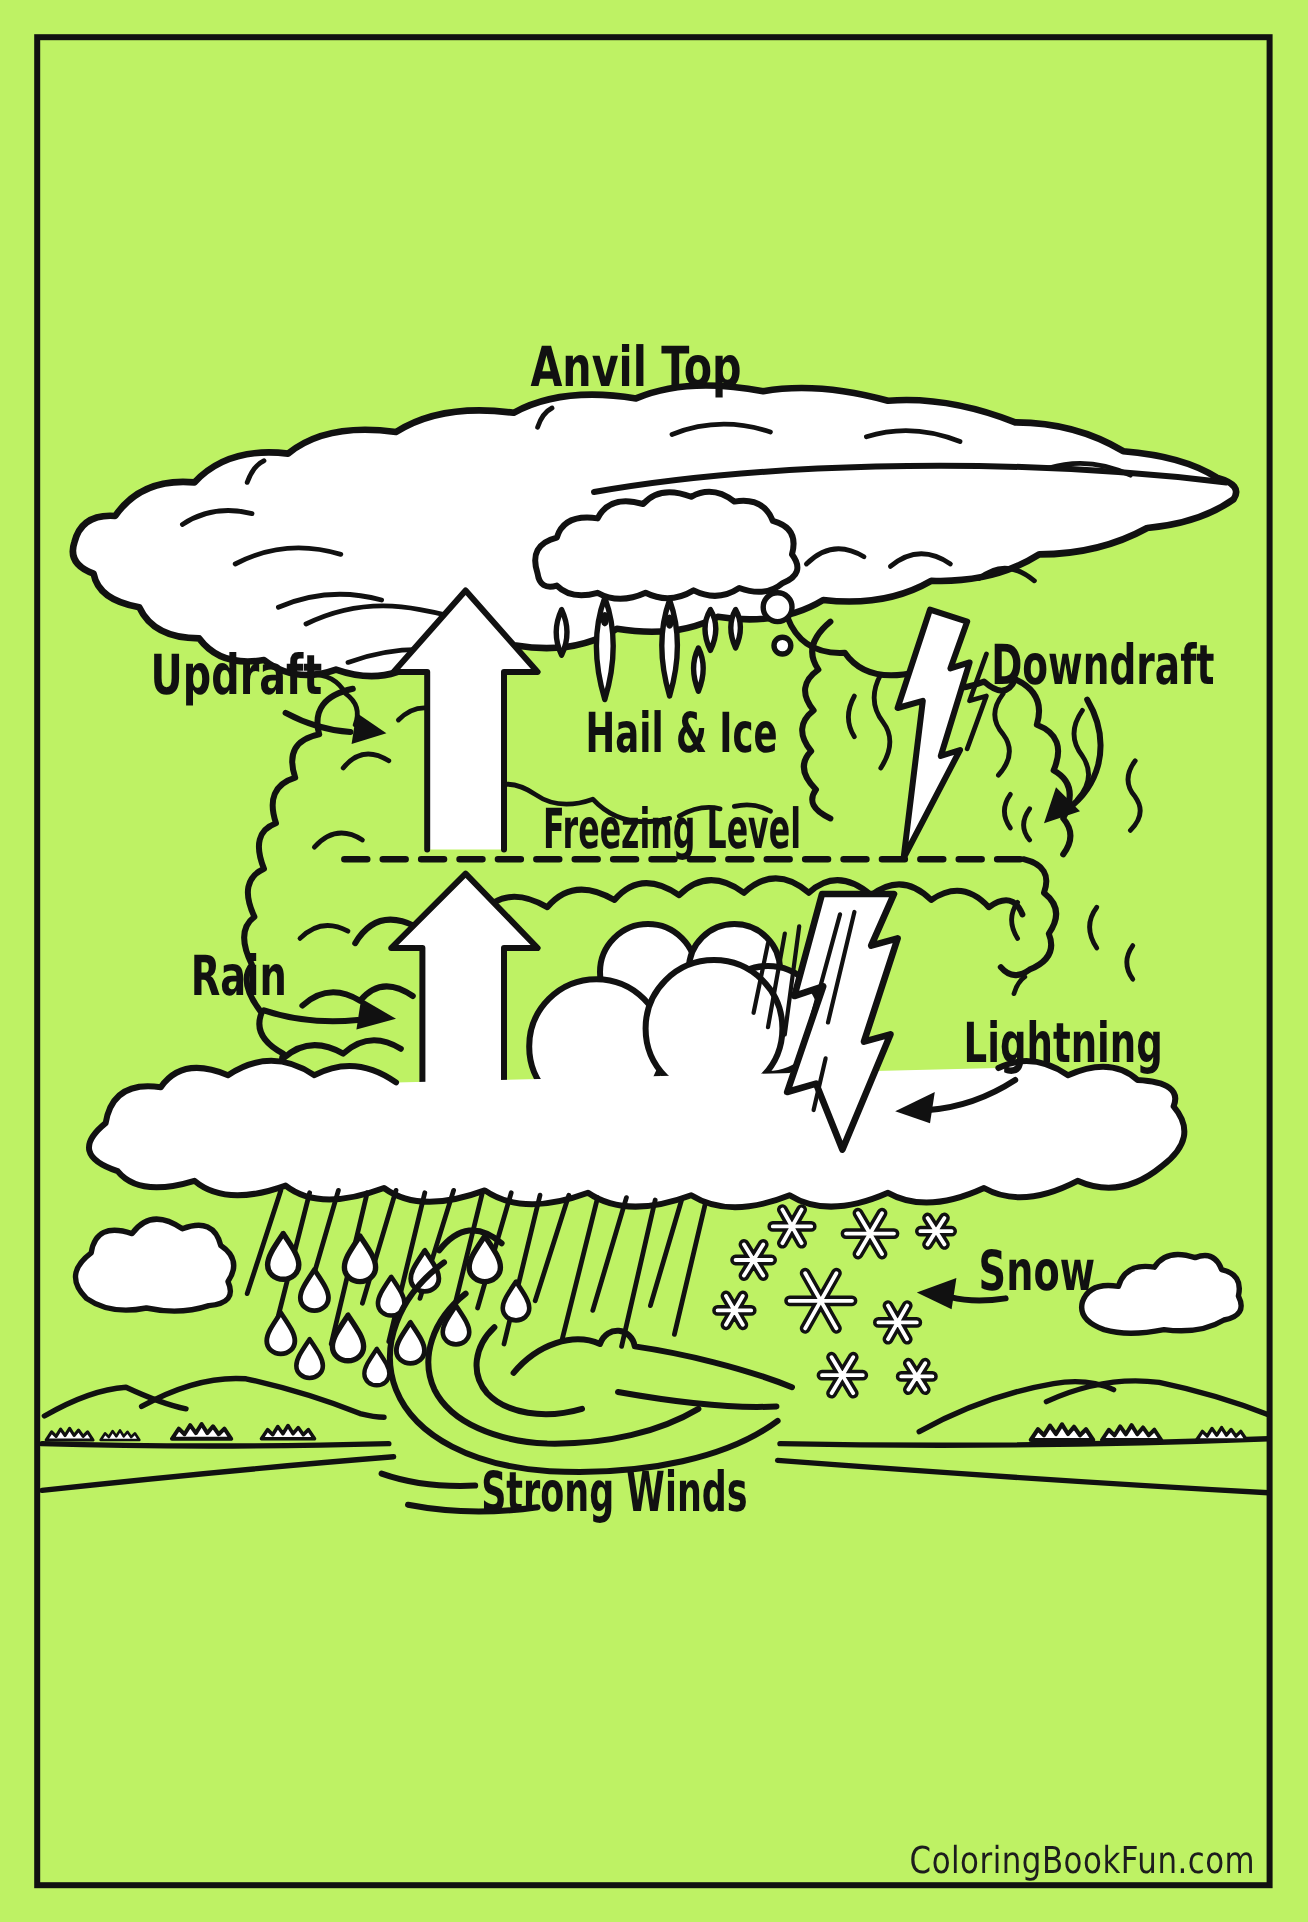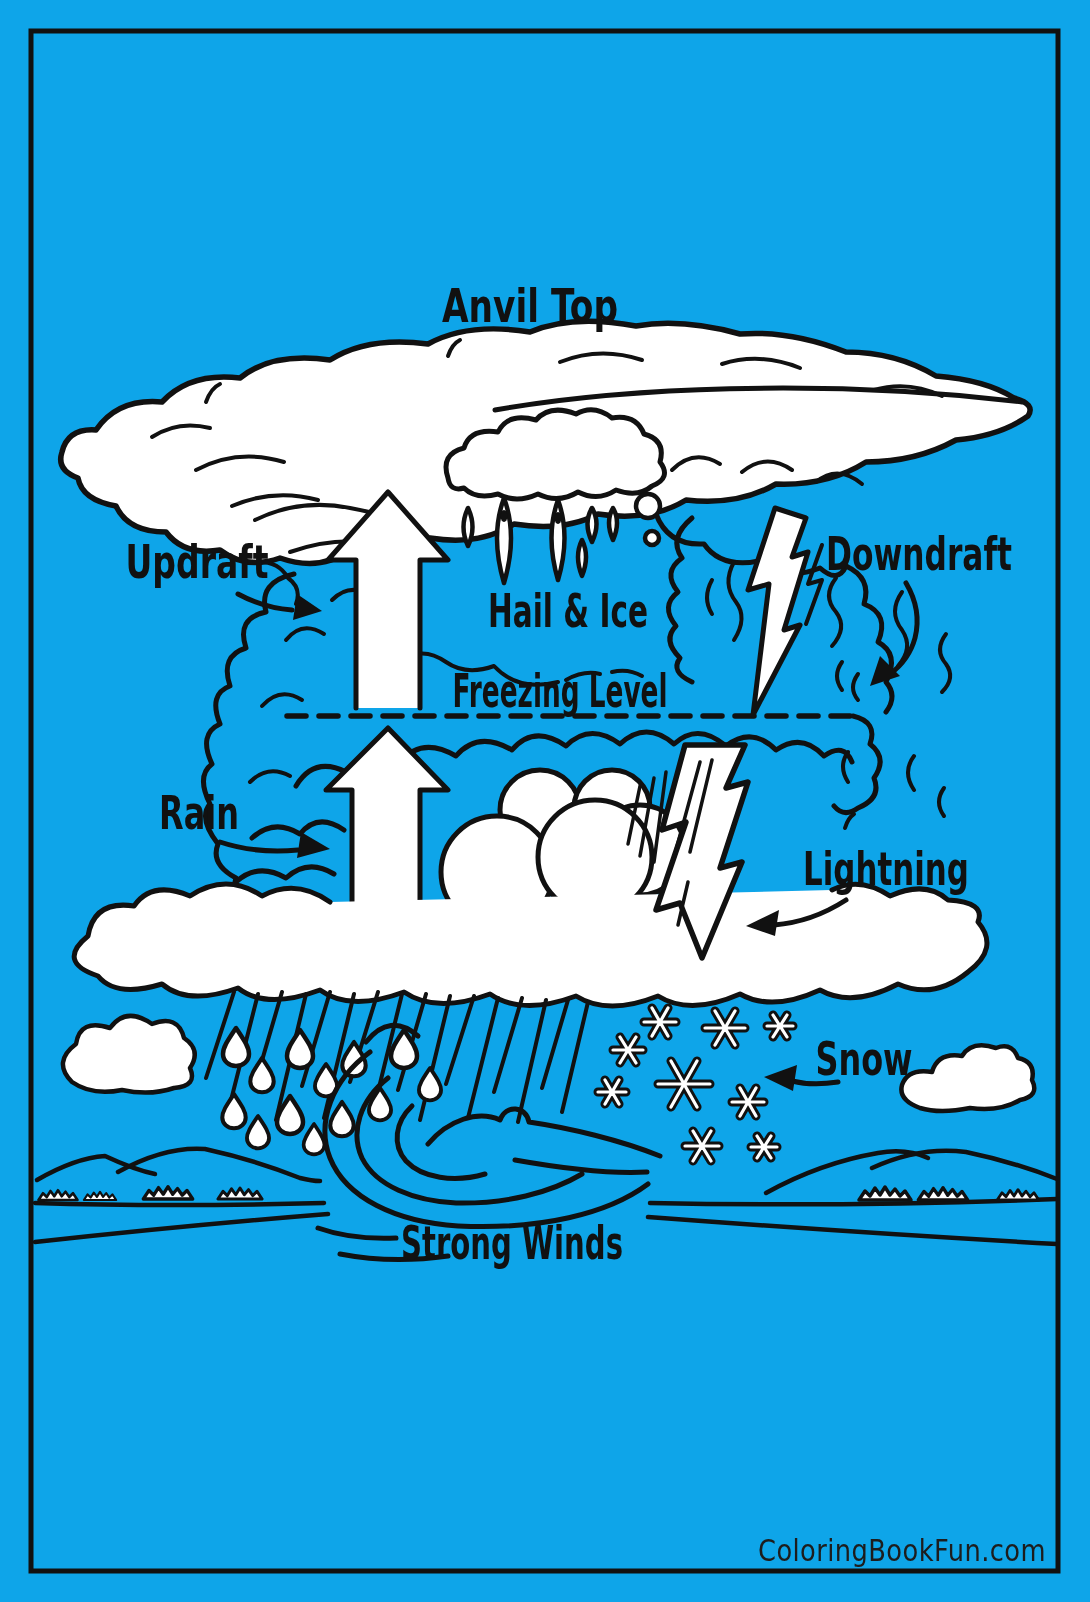--- a/index.html
+++ b/index.html
@@ -1,16 +1,16 @@
 <!DOCTYPE html>
 <html><head>
 <meta charset="utf-8">
 <style>
   html,body{margin:0;padding:0;background:#fff;}
-  .stage{position:relative;width:1090px;height:1602px;background:#0ea5e9;overflow:hidden;}
+  .stage{position:relative;width:1090px;height:1602px;background:#bef264;overflow:hidden;}
   .stage svg{position:absolute;inset:0;display:block;}
   .s5{fill:none;stroke:#111;stroke-width:5;stroke-linecap:round;stroke-linejoin:round}
   .s55{fill:none;stroke:#111;stroke-width:5.5;stroke-linecap:round;stroke-linejoin:round}
   .s45{fill:none;stroke:#111;stroke-width:4.5;stroke-linecap:round;stroke-linejoin:round}
   .s4{fill:none;stroke:#111;stroke-width:4;stroke-linecap:round;stroke-linejoin:round}
   .s35{fill:none;stroke:#111;stroke-width:3.5;stroke-linecap:round;stroke-linejoin:round}
   .wfill{fill:#fff;stroke:#111;stroke-width:5;stroke-linecap:round;stroke-linejoin:round}
   .wfill55{fill:#fff;stroke:#111;stroke-width:5.5;stroke-linecap:round;stroke-linejoin:round}
   .wfill45{fill:#fff;stroke:#111;stroke-width:4.5;stroke-linecap:round;stroke-linejoin:round}
   .wfill35{fill:#fff;stroke:#111;stroke-width:3.5;stroke-linecap:round;stroke-linejoin:round}

